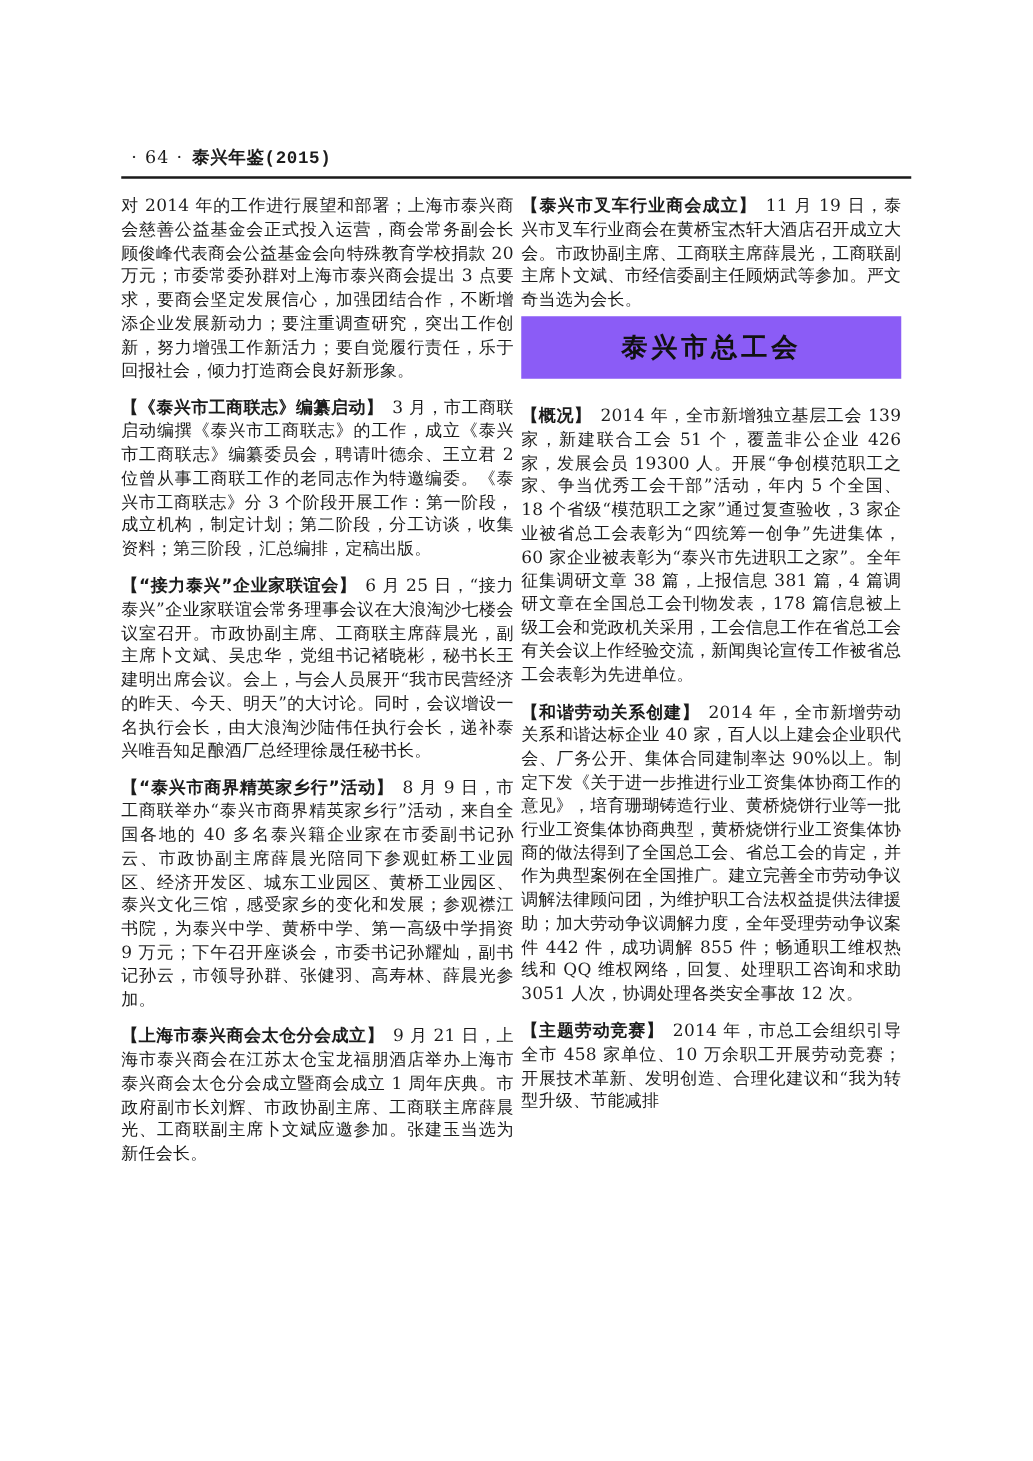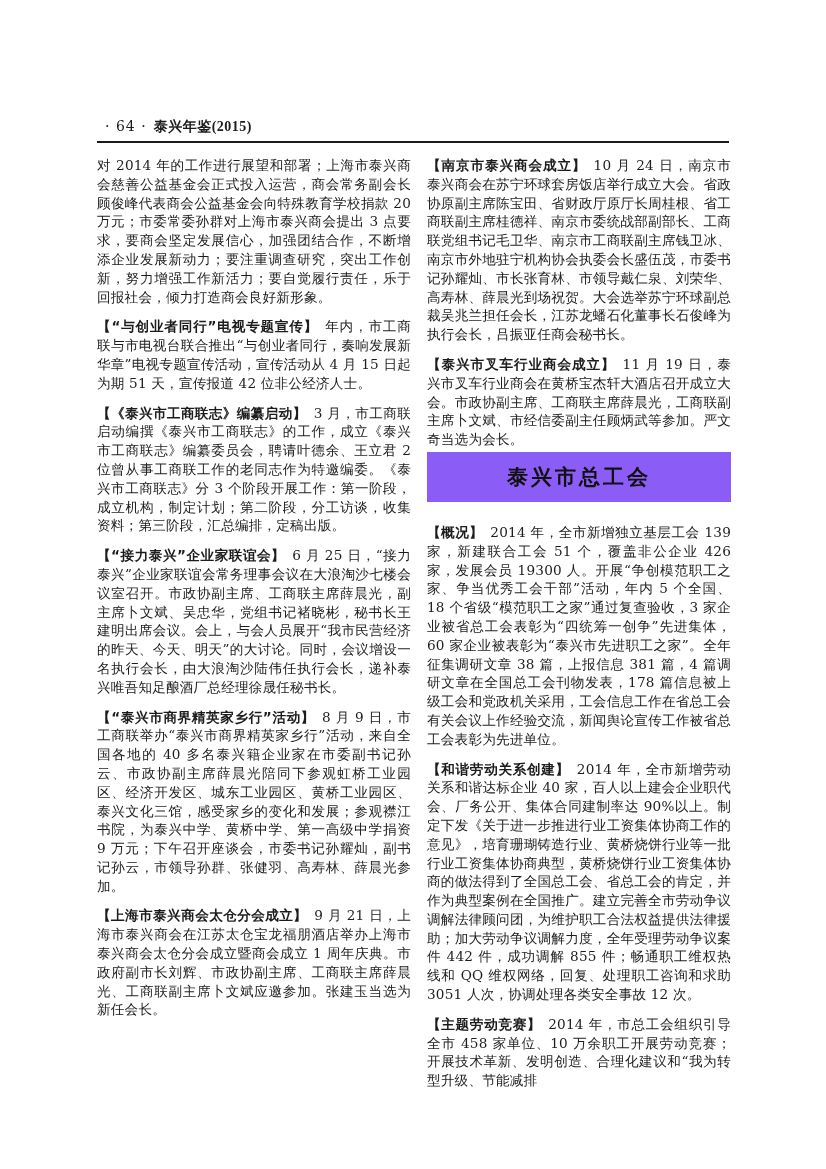--- a/index.html
+++ b/index.html
@@ -24,35 +24,35 @@
     gap: 7px;
     font-size: 14px;
     line-height: 20px;
     padding-left: 8px;
   }
   .page-marker {
     font-family: "DejaVu Serif", "Liberation Serif", serif;
     letter-spacing: 1px;
   }
   .book-title {
-    font-family: Liberation Serif, serif;
+    font-family: Liberation Mono, monospace;
     font-weight: 700;
     letter-spacing: 0.5px;
   }
   .header-rule {
     margin-top: 4px;
     border: 0;
     border-top: 2px solid #1a1a1a;
     width: 100%;
   }
   
   .columns {
     margin-top: 13px;
     display: flex;
-    gap: 16px;
+    gap: 6px;
     align-items: flex-start;
   }
   .col { flex: 0 0 auto; }
   .col-left  { width: 314px; }
   .col-right { width: 304px; }
   .entry {
     font-size: 13.6px;
     line-height: 18.8px;
     text-align: justify;
     letter-spacing: 0.2px;
@@ -91,31 +91,29 @@
     <span class="book-title">泰兴年鉴(2015)</span>
   </header>
 
   <hr class="header-rule">
 
   <main class="columns">
 
     <section class="col col-left">
       <div>
           <p class="entry"><span>对 2014 年的工作进行展望和部署；上海市泰兴商会慈善公益基金会正式投入运营，商会常务副会长顾俊峰代表商会公益基金会向特殊教育学校捐款 20 万元；市委常委孙群对上海市泰兴商会提出 3 点要求，要商会坚定发展信心，加强团结合作，不断增添企业发展新动力；要注重调查研究，突出工作创新，努力增强工作新活力；要自觉履行责任，乐于回报社会，倾力打造商会良好新形象。</span></p>
-          <p class="entry"><b class="entry-heading">【“与创业者同行”电视专题宣传】</b><span>年内，市工商联与市电视台联合推出“与创业者同行，奏响发展新华章”电视专题宣传活动，宣传活动从 4 月 15 日起为期 51 天，宣传报道 42 位非公经济人士。</span></p>
           <p class="entry"><b class="entry-heading">【《泰兴市工商联志》编纂启动】</b><span>3 月，市工商联启动编撰《泰兴市工商联志》的工作，成立《泰兴市工商联志》编纂委员会，聘请叶德余、王立君 2 位曾从事工商联工作的老同志作为特邀编委。《泰兴市工商联志》分 3 个阶段开展工作：第一阶段，成立机构，制定计划；第二阶段，分工访谈，收集资料；第三阶段，汇总编排，定稿出版。</span></p>
           <p class="entry"><b class="entry-heading">【“接力泰兴”企业家联谊会】</b><span>6 月 25 日，“接力泰兴”企业家联谊会常务理事会议在大浪淘沙七楼会议室召开。市政协副主席、工商联主席薛晨光，副主席卜文斌、吴忠华，党组书记褚晓彬，秘书长王建明出席会议。会上，与会人员展开“我市民营经济的昨天、今天、明天”的大讨论。同时，会议增设一名执行会长，由大浪淘沙陆伟任执行会长，递补泰兴唯吾知足酿酒厂总经理徐晟任秘书长。</span></p>
           <p class="entry"><b class="entry-heading">【“泰兴市商界精英家乡行”活动】</b><span>8 月 9 日，市工商联举办“泰兴市商界精英家乡行”活动，来自全国各地的 40 多名泰兴籍企业家在市委副书记孙云、市政协副主席薛晨光陪同下参观虹桥工业园区、经济开发区、城东工业园区、黄桥工业园区、泰兴文化三馆，感受家乡的变化和发展；参观襟江书院，为泰兴中学、黄桥中学、第一高级中学捐资 9 万元；下午召开座谈会，市委书记孙耀灿，副书记孙云，市领导孙群、张健羽、高寿林、薛晨光参加。</span></p>
           <p class="entry"><b class="entry-heading">【上海市泰兴商会太仓分会成立】</b><span>9 月 21 日，上海市泰兴商会在江苏太仓宝龙福朋酒店举办上海市泰兴商会太仓分会成立暨商会成立 1 周年庆典。市政府副市长刘辉、市政协副主席、工商联主席薛晨光、工商联副主席卜文斌应邀参加。张建玉当选为新任会长。</span></p>
         </div>
     </section>
 
     <section class="col col-right">
       <div>
-          <p class="entry"><b class="entry-heading">【南京市泰兴商会成立】</b><span>10 月 24 日，南京市泰兴商会在苏宁环球套房饭店举行成立大会。省政协原副主席陈宝田、省财政厅原厅长周桂根、省工商联副主席桂德祥、南京市委统战部副部长、工商联党组书记毛卫华、南京市工商联副主席钱卫冰、南京市外地驻宁机构协会执委会长盛伍茂，市委书记孙耀灿、市长张育林、市领导戴仁泉、刘荣华、高寿林、薛晨光到场祝贺。大会选举苏宁环球副总裁吴兆兰担任会长，江苏龙蟠石化董事长石俊峰为执行会长，吕振亚任商会秘书长。</span></p>
           <p class="entry"><b class="entry-heading">【泰兴市叉车行业商会成立】</b><span>11 月 19 日，泰兴市叉车行业商会在黄桥宝杰轩大酒店召开成立大会。市政协副主席、工商联主席薛晨光，工商联副主席卜文斌、市经信委副主任顾炳武等参加。严文奇当选为会长。</span></p>
         </div>
 
       <div class="section-box">
         <span class="section-title">泰兴市总工会</span>
       </div>
 
       <div>
           <p class="entry"><b class="entry-heading">【概况】</b><span>2014 年，全市新增独立基层工会 139 家，新建联合工会 51 个，覆盖非公企业 426 家，发展会员 19300 人。开展“争创模范职工之家、争当优秀工会干部”活动，年内 5 个全国、18 个省级“模范职工之家”通过复查验收，3 家企业被省总工会表彰为“四统筹一创争”先进集体，60 家企业被表彰为“泰兴市先进职工之家”。全年征集调研文章 38 篇，上报信息 381 篇，4 篇调研文章在全国总工会刊物发表，178 篇信息被上级工会和党政机关采用，工会信息工作在省总工会有关会议上作经验交流，新闻舆论宣传工作被省总工会表彰为先进单位。</span></p>
           <p class="entry"><b class="entry-heading">【和谐劳动关系创建】</b><span>2014 年，全市新增劳动关系和谐达标企业 40 家，百人以上建会企业职代会、厂务公开、集体合同建制率达 90%以上。制定下发《关于进一步推进行业工资集体协商工作的意见》，培育珊瑚铸造行业、黄桥烧饼行业等一批行业工资集体协商典型，黄桥烧饼行业工资集体协商的做法得到了全国总工会、省总工会的肯定，并作为典型案例在全国推广。建立完善全市劳动争议调解法律顾问团，为维护职工合法权益提供法律援助；加大劳动争议调解力度，全年受理劳动争议案件 442 件，成功调解 855 件；畅通职工维权热线和 QQ 维权网络，回复、处理职工咨询和求助 3051 人次，协调处理各类安全事故 12 次。</span></p>

